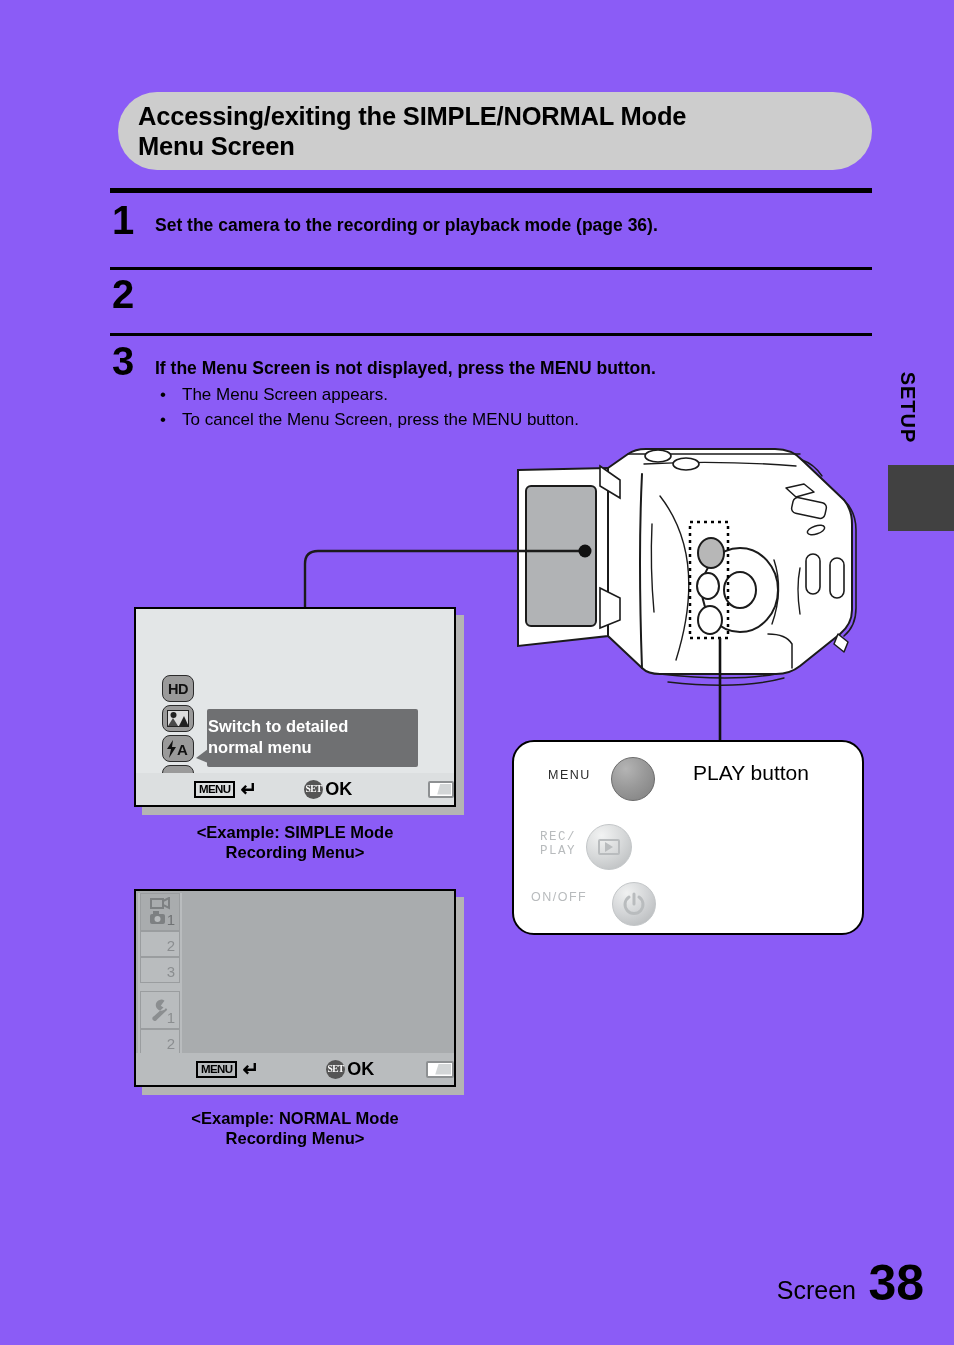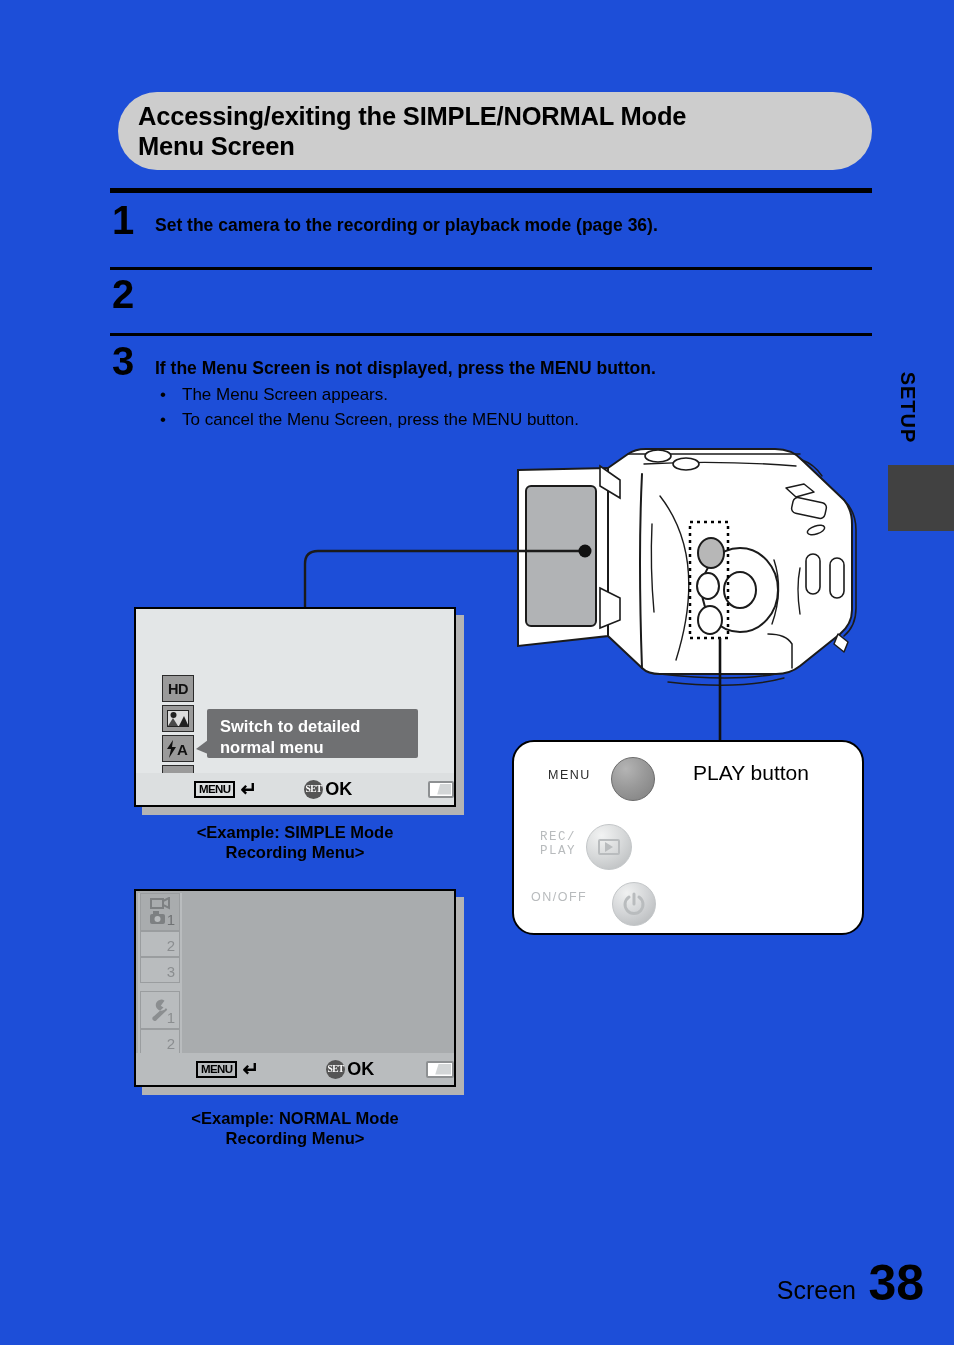--- a/index.html
+++ b/index.html
@@ -2,21 +2,21 @@
 <html><head>
 <meta charset="utf-8">
 <style>
   * { box-sizing: border-box; margin: 0; padding: 0; }
   html, body {
     width: 954px; height: 1345px;
     background: #ffffff;
     font-family: "Liberation Sans", sans-serif;
     overflow: hidden;
   }
-  .page { position: relative; width: 954px; height: 1345px; background: #1d4ed8; }
+  .page { position: relative; width: 954px; height: 1345px; background: #8b5cf6; }
 
   
   .header-banner {
     position: absolute; left: 118px; top: 92px; width: 754px; height: 78px;
     background: #cdcdcd; border-radius: 39px;
     display: flex; align-items: center;
   }
   .header-title {
     font-size: 25.5px; font-weight: bold; color: #000;
     line-height: 1.18; padding-left: 20px; letter-spacing: -0.2px;
@@ -78,33 +78,33 @@
   }
 
   
   #simple-shot { left: 134px; top: 607px; width: 322px; height: 200px; }
   #simple-shot .frame { background: #e3e6e7; }
   .simple-icons {
     position: absolute; left: 26px; top: 66px; width: 34px;
   }
   .ic {
     width: 32px; height: 27px; margin-bottom: 3px;
-    background: #9a9a9a; border: 1.5px solid #2b2b2b; border-radius: 0;
+    background: #9a9a9a; border: 1.5px solid #2b2b2b; border-radius: 8px;
     display: flex; align-items: center; justify-content: center;
     font-size: 15px; font-weight: bold; color: #111;
     position: relative;
   }
   .ic.hd { font-size: 14.5px; letter-spacing: -0.5px; }
   .ic.sn { font-size: 14px; letter-spacing: -0.5px; }
 
   .bubble {
-    position: absolute; left: 71px; top: 100px; width: 211px; height: 49px;
+    position: absolute; left: 71px; top: 100px; width: 211px; height: 58px;
     background: #6f7072; color: #fff;
     font-size: 16.5px; font-weight: bold; line-height: 1.25;
-    padding: 7px 0 0 13px; border-radius: 2px;
+    padding: 7px 0 0 1px; border-radius: 2px;
   }
   .bubble::after {
     content: ""; position: absolute; left: -11px; bottom: 4px;
     border-top: 9px solid transparent; border-bottom: 5px solid transparent;
     border-right: 12px solid #6f7072;
   }
 
   .menubar {
     position: absolute; left: 0; bottom: 0; width: 100%; height: 32px;
     background: #d9dcdd; display: flex; align-items: center;

